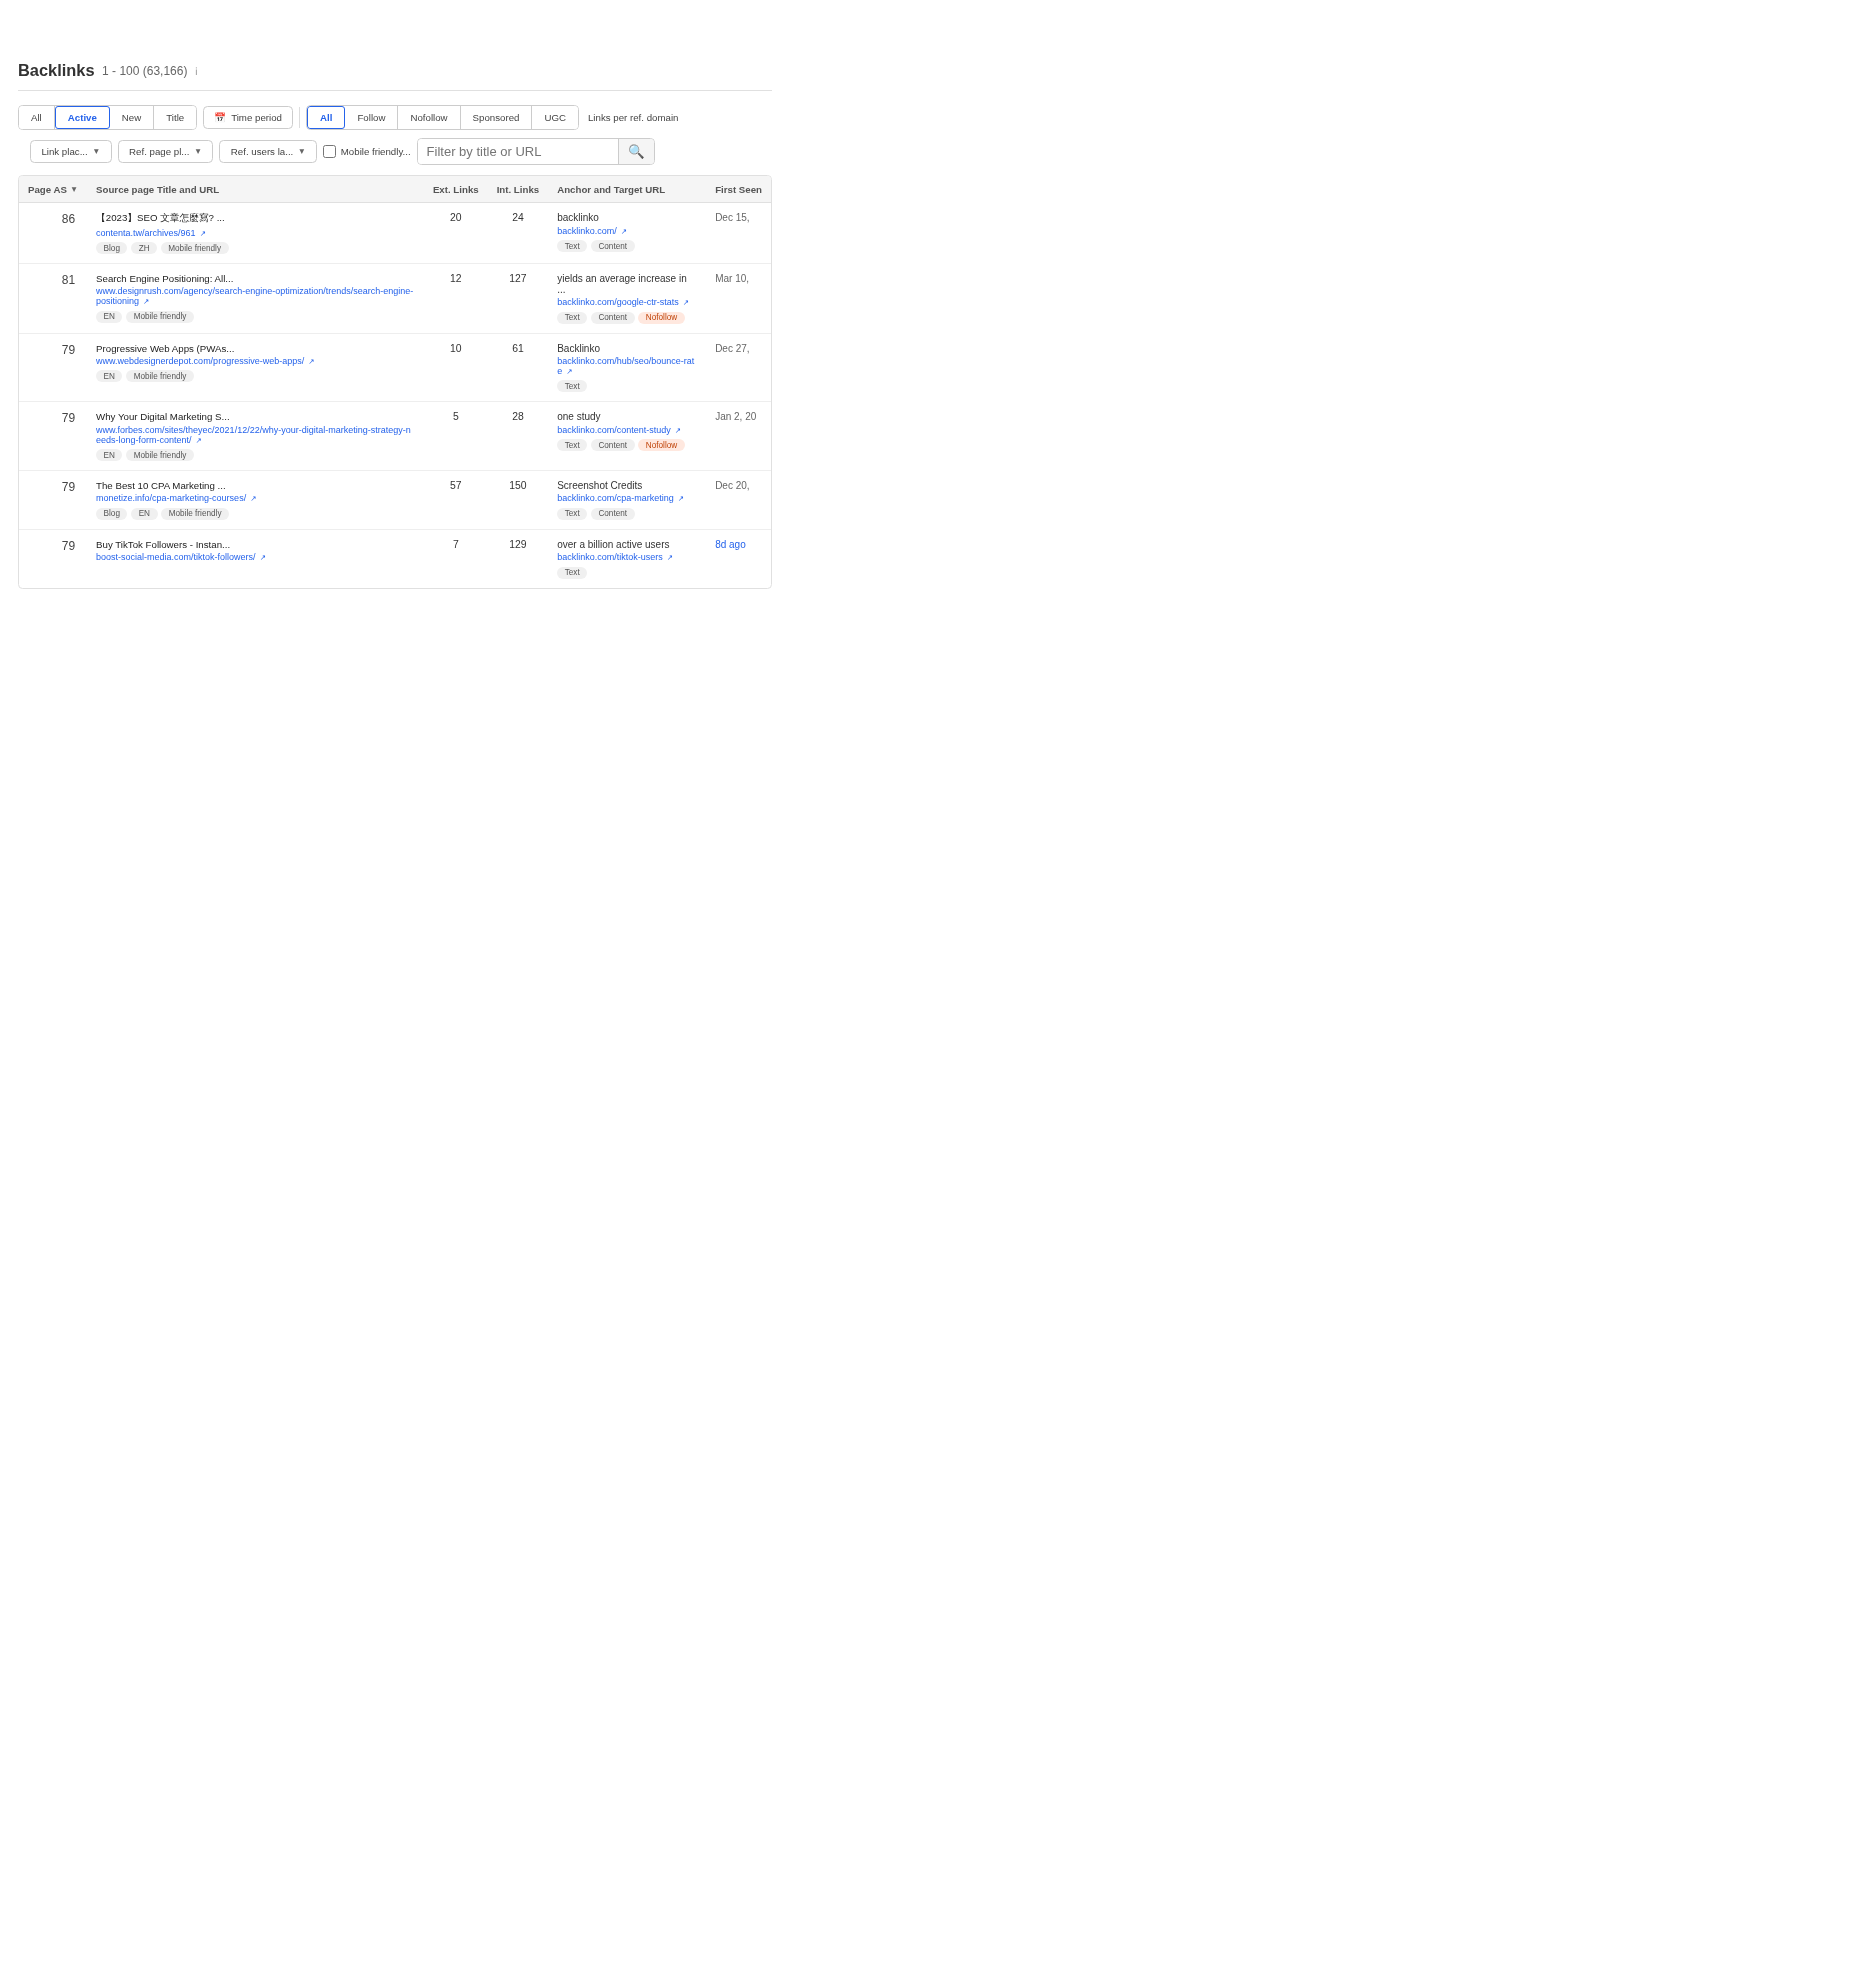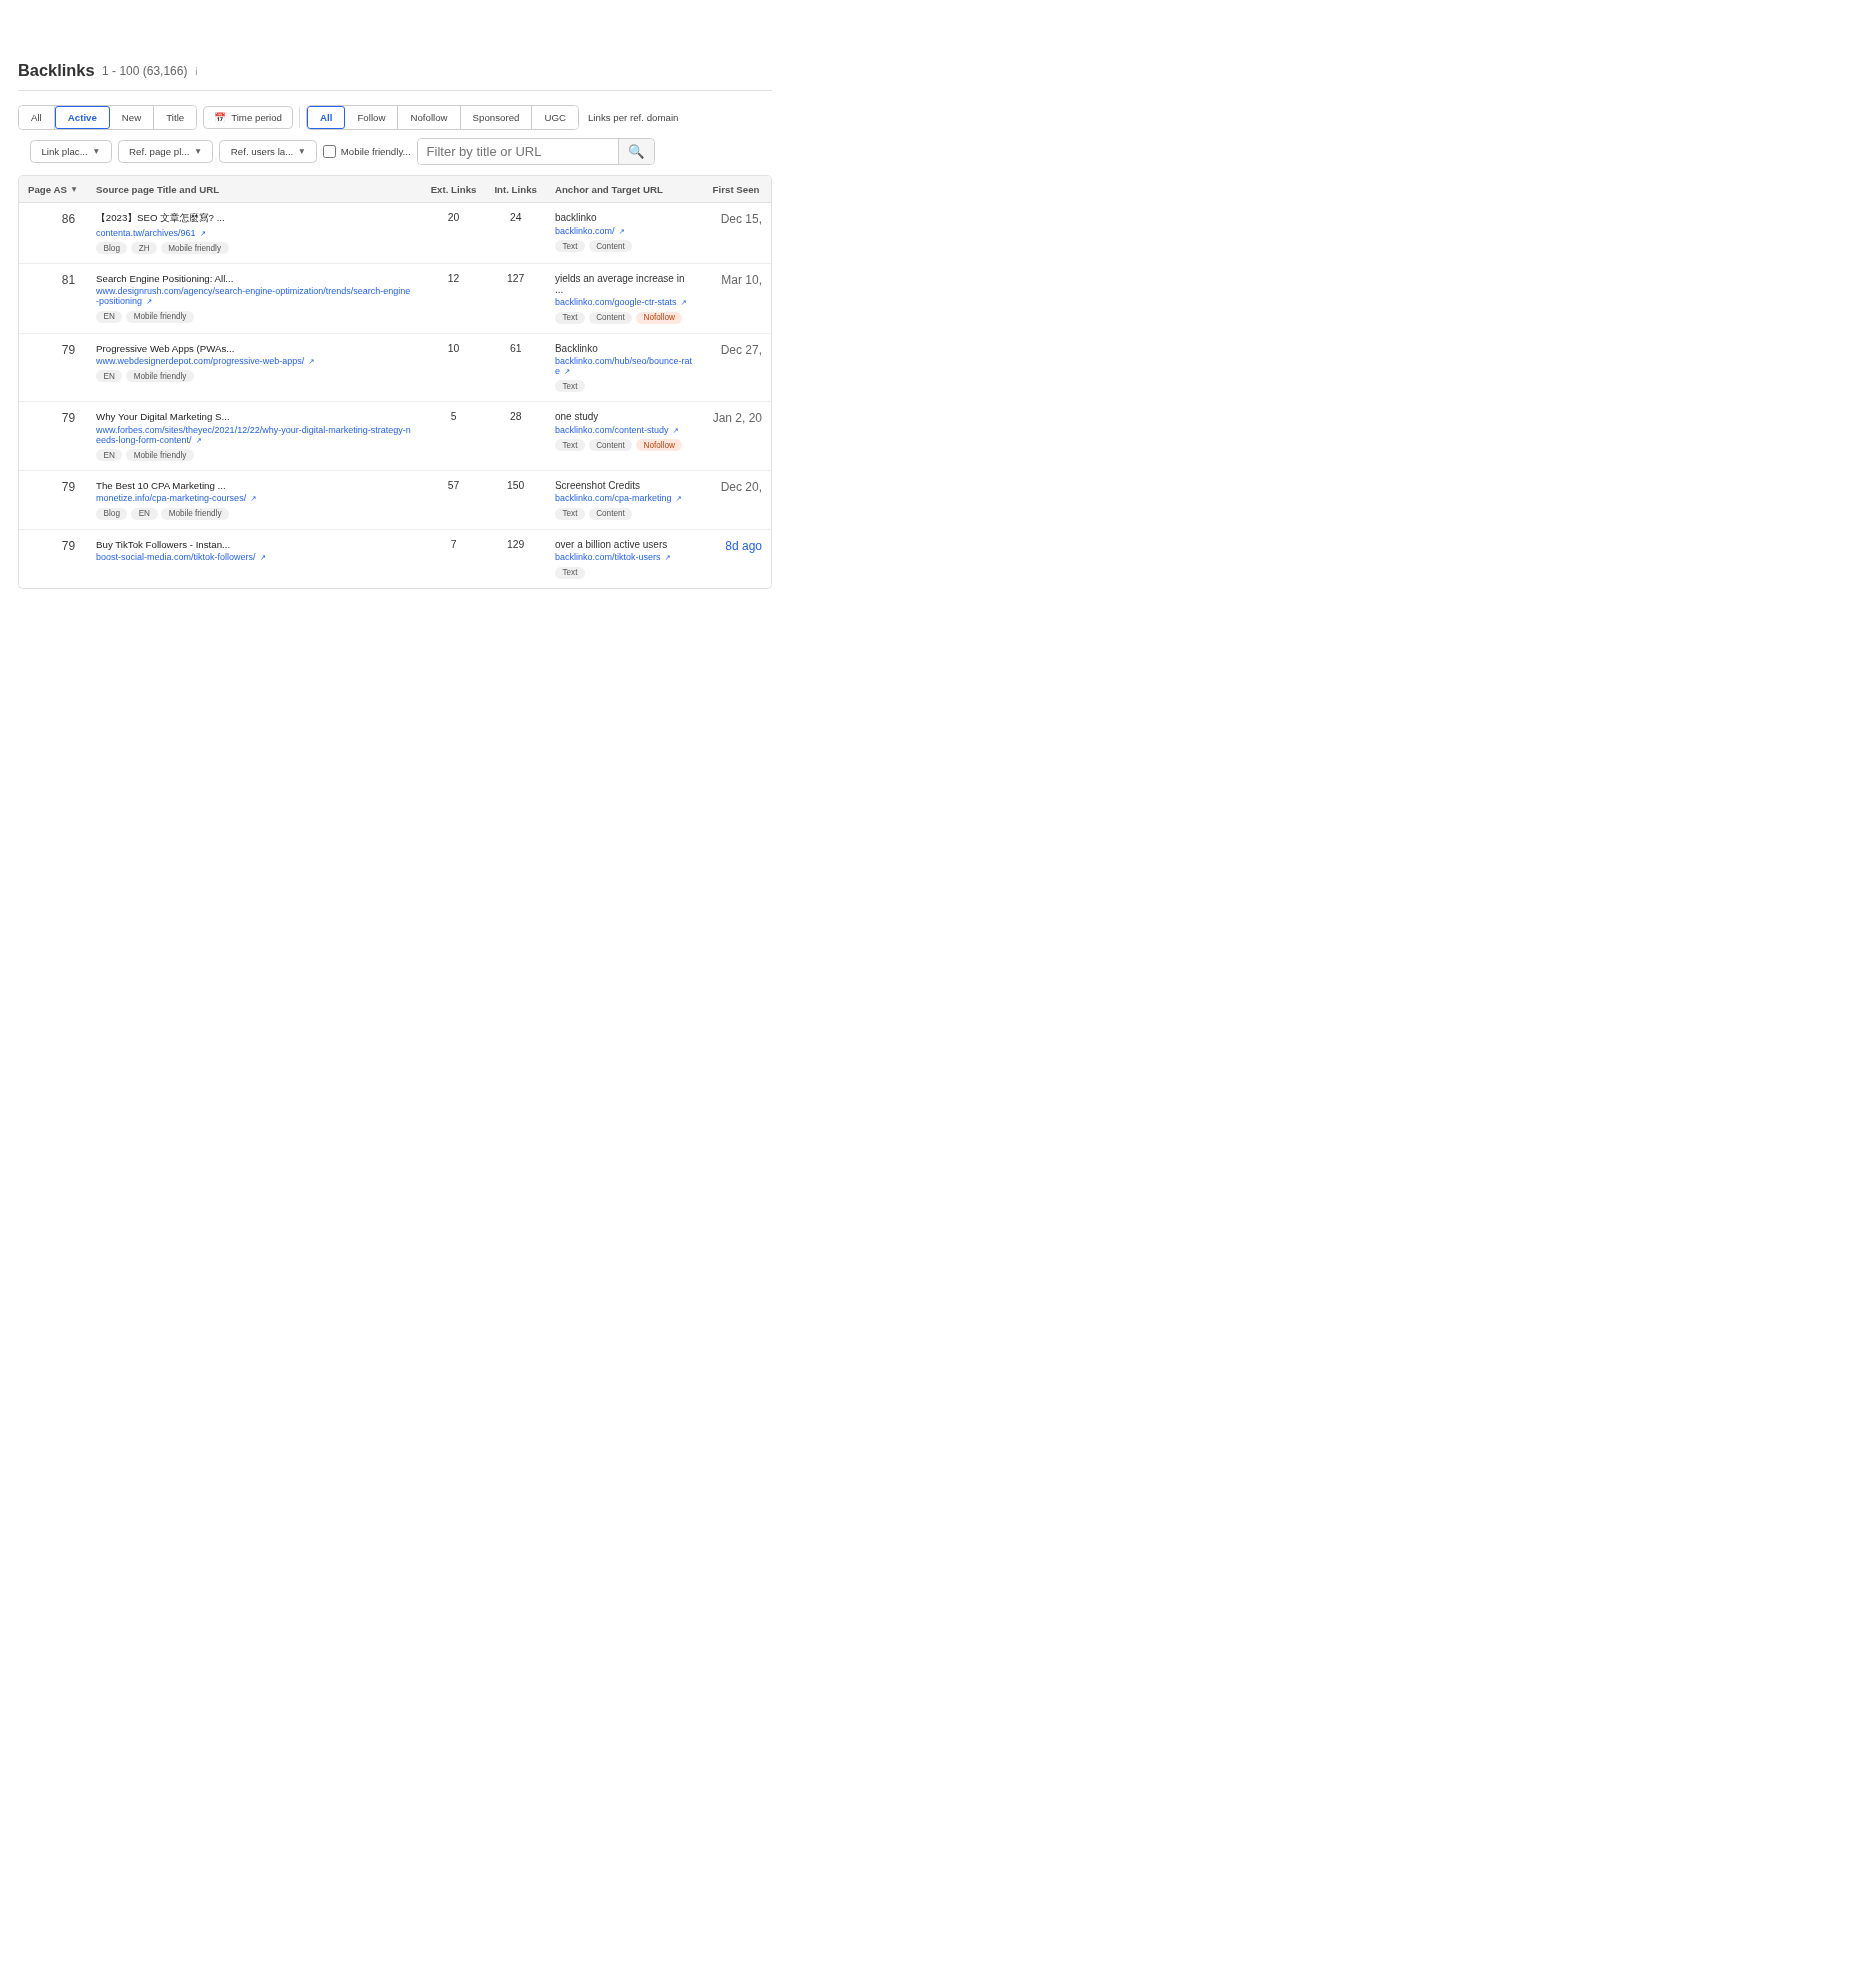--- a/index.html
+++ b/index.html
@@ -238,25 +238,24 @@
     }
     .anchor-url {
       color: #2563eb;
       font-size: 9px;
       text-decoration: none;
       display: block;
       margin-bottom: 4.5px;
       word-break: break-all;
     }
     .first-seen {
-      font-size: 12px;
+      font-size: 10px;
       color: #666;
       white-space: nowrap;
       min-width: 52px;
-      text-align: right;
     }
     .first-seen.ago {
       color: #2563eb;
     }
     .sort-icon { color: #666; font-size: 8.2px; }
   </style>
 </head>
 <body>
 
 <div class="container">

